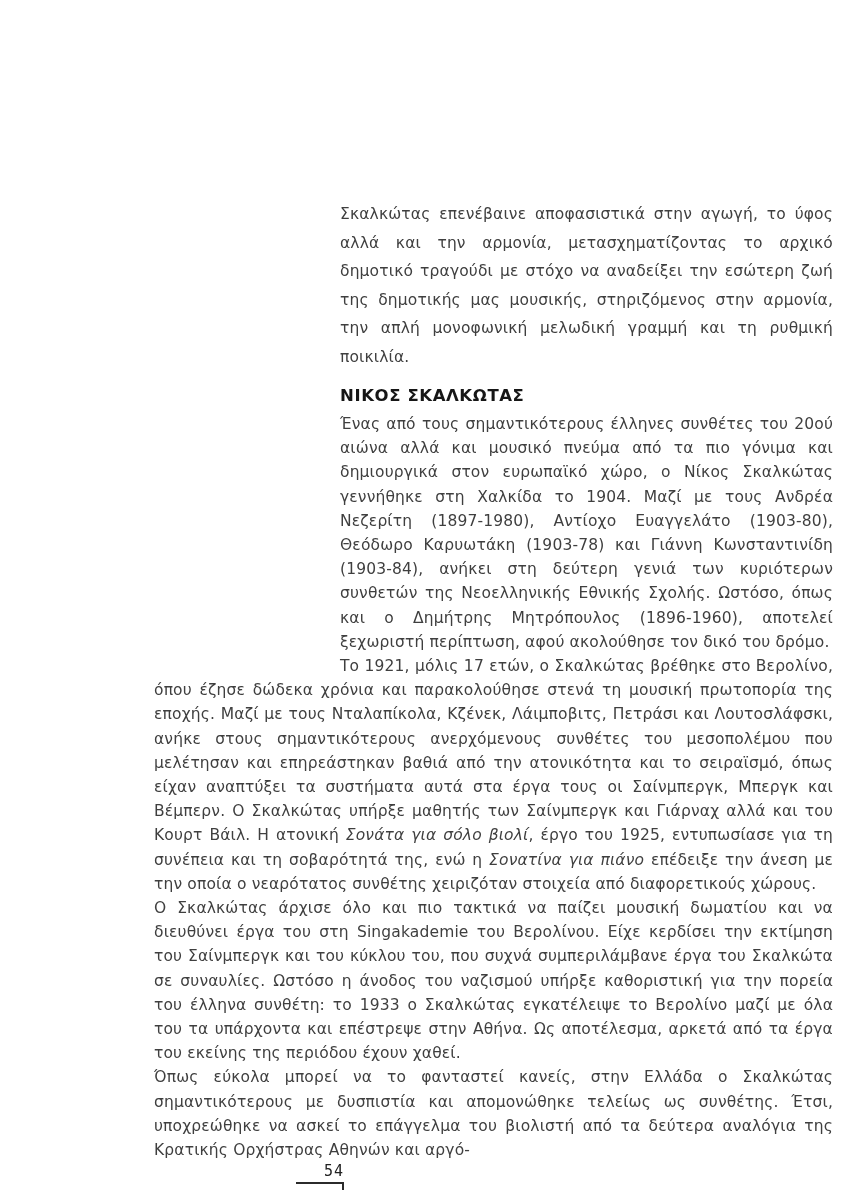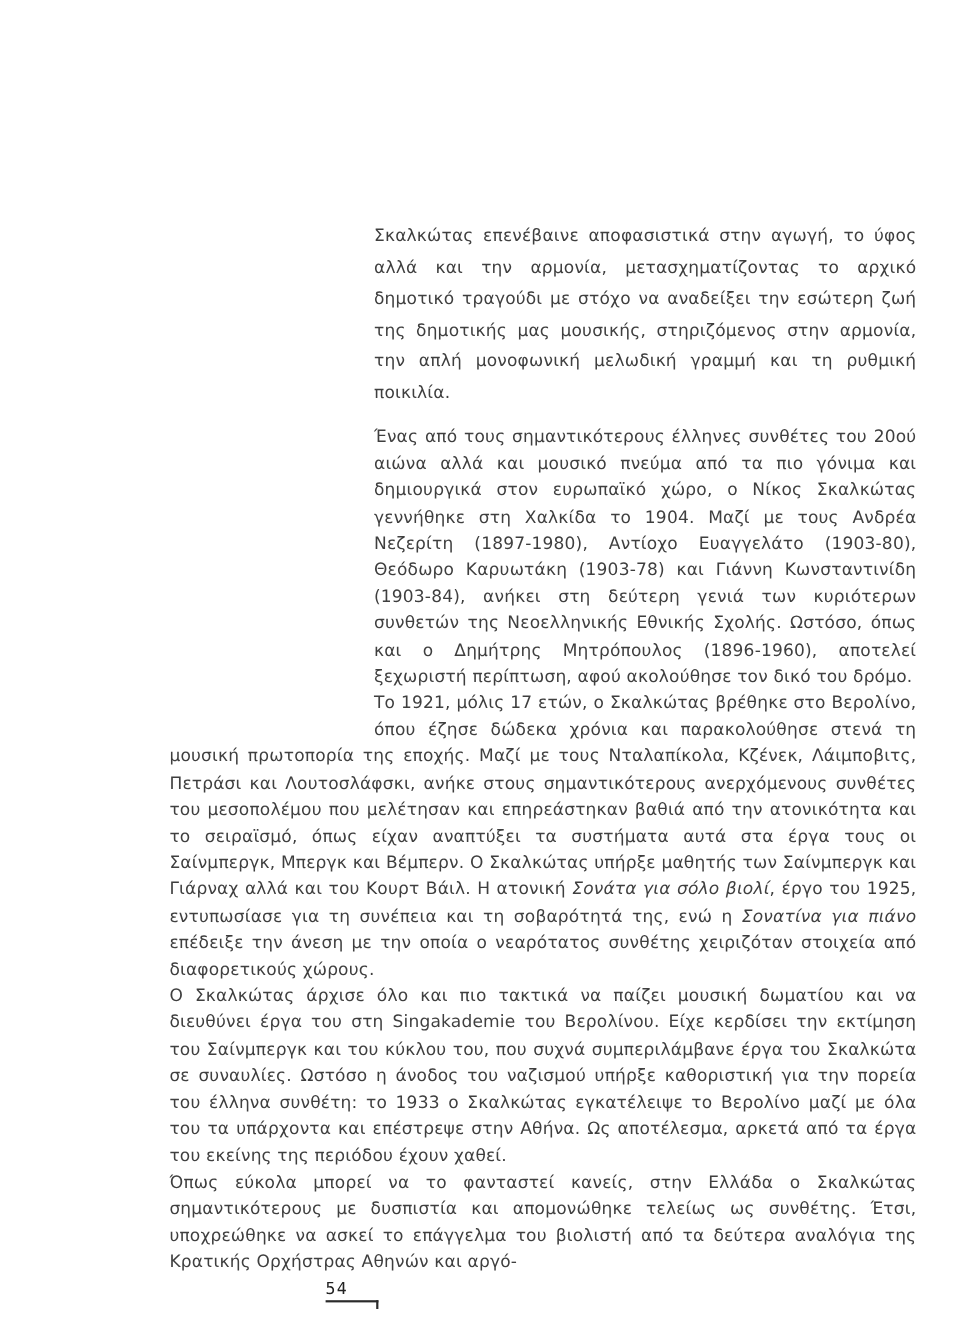--- a/index.html
+++ b/index.html
@@ -49,21 +49,21 @@
     text-align: justify;
   }
   .body-para .italic {
     font-style: italic;
   }
   .footer {
     position: absolute;
     left: 296px;
     top: 1162px;
     width: 48px;
-    text-align: left;
+    text-align: right;
   }
   .page-number {
     font-family: "DejaVu Sans Mono", "Liberation Mono", monospace;
     font-size: 15px;
     letter-spacing: 1px;
     color: #222222;
     line-height: 18px;
   }
   .footer-rule {
     margin-top: 2px;
@@ -75,20 +75,21 @@
 </head>
 <body>
 
 <div class="page">
 
   <div class="content">
     <div class="wrap-spacer"></div>
 
     <p class="intro-para">Σκαλκώτας επενέβαινε αποφασιστικά στην αγωγή, το ύφος αλλά και την αρμονία, μετασχηματίζοντας το αρχικό δημοτικό τραγούδι με στόχο να αναδείξει την εσώτερη ζωή της δημοτικής μας μουσικής, στηριζόμενος στην αρμονία, την απλή μονοφωνική μελωδική γραμμή και τη ρυθμική ποικιλία.</p>
 
+    <h2 class="section-heading">ΝΙΚΟΣ ΣΚΑΛΚΩΤΑΣ</h2>
 
     <div>
         <p class="body-para"><span>Ένας από τους σημαντικότερους έλληνες συνθέτες του 20ού αιώνα αλλά και μουσικό πνεύμα από τα πιο γόνιμα και δημιουργικά στον ευρωπαϊκό χώρο, ο Νίκος Σκαλκώτας γεννήθηκε στη Χαλκίδα το 1904. Μαζί με τους Ανδρέα Νεζερίτη (1897-1980), Αντίοχο Ευαγγελάτο (1903-80), Θεόδωρο Καρυωτάκη (1903-78) και Γιάννη Κωνσταντινίδη (1903-84), ανήκει στη δεύτερη γενιά των κυριότερων συνθετών της Νεοελληνικής Εθνικής Σχολής. Ωστόσο, όπως και ο Δημήτρης Μητρόπουλος (1896-1960), αποτελεί ξεχωριστή περίπτωση, αφού ακολούθησε τον δικό του δρόμο.</span></p>
         <p class="body-para"><span>Το 1921, μόλις 17 ετών, ο Σκαλκώτας βρέθηκε στο Βερολίνο, όπου έζησε δώδεκα χρόνια και παρακολούθησε στενά τη μουσική πρωτοπορία της εποχής. Μαζί με τους Νταλαπίκολα, Κζένεκ, Λάιμποβιτς, Πετράσι και Λουτοσλάφσκι, ανήκε στους σημαντικότερους ανερχόμενους συνθέτες του μεσοπολέμου που μελέτησαν και επηρεάστηκαν βαθιά από την ατονικότητα και το σειραϊσμό, όπως είχαν αναπτύξει τα συστήματα αυτά στα έργα τους οι Σαίνμπεργκ, Μπεργκ και Βέμπερν. Ο Σκαλκώτας υπήρξε μαθητής των Σαίνμπεργκ και Γιάρναχ αλλά και του Κουρτ Βάιλ. Η ατονική </span><span class="italic">Σονάτα για σόλο βιολί</span><span>, έργο του 1925, εντυπωσίασε για τη συνέπεια και τη σοβαρότητά της, ενώ η </span><span class="italic">Σονατίνα για πιάνο</span><span> επέδειξε την άνεση με την οποία ο νεαρότατος συνθέτης χειριζόταν στοιχεία από διαφορετικούς χώρους.</span></p>
         <p class="body-para"><span>Ο Σκαλκώτας άρχισε όλο και πιο τακτικά να παίζει μουσική δωματίου και να διευθύνει έργα του στη Singakademie του Βερολίνου. Είχε κερδίσει την εκτίμηση του Σαίνμπεργκ και του κύκλου του, που συχνά συμπεριλάμβανε έργα του Σκαλκώτα σε συναυλίες. Ωστόσο η άνοδος του ναζισμού υπήρξε καθοριστική για την πορεία του έλληνα συνθέτη: το 1933 ο Σκαλκώτας εγκατέλειψε το Βερολίνο μαζί με όλα του τα υπάρχοντα και επέστρεψε στην Αθήνα. Ως αποτέλεσμα, αρκετά από τα έργα του εκείνης της περιόδου έχουν χαθεί.</span></p>
         <p class="body-para"><span>Όπως εύκολα μπορεί να το φανταστεί κανείς, στην Ελλάδα ο Σκαλκώτας σημαντικότερους με δυσπιστία και απομονώθηκε τελείως ως συνθέτης. Έτσι, υποχρεώθηκε να ασκεί το επάγγελμα του βιολιστή από τα δεύτερα αναλόγια της Κρατικής Ορχήστρας Αθηνών και αργό-</span></p>
       </div>
   </div>
 
   <div class="footer">

